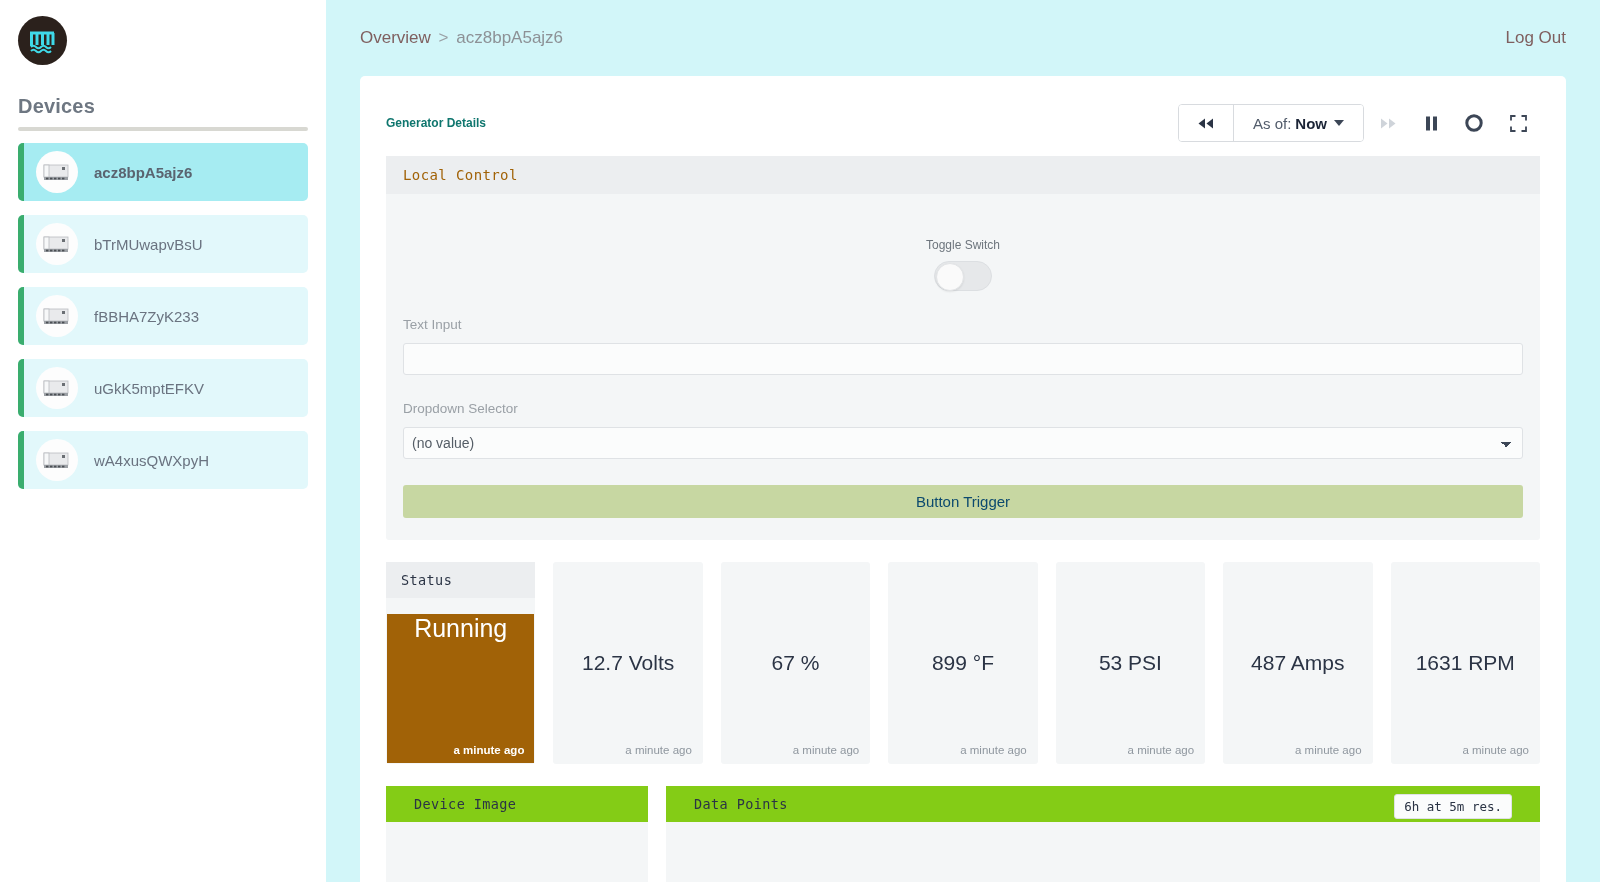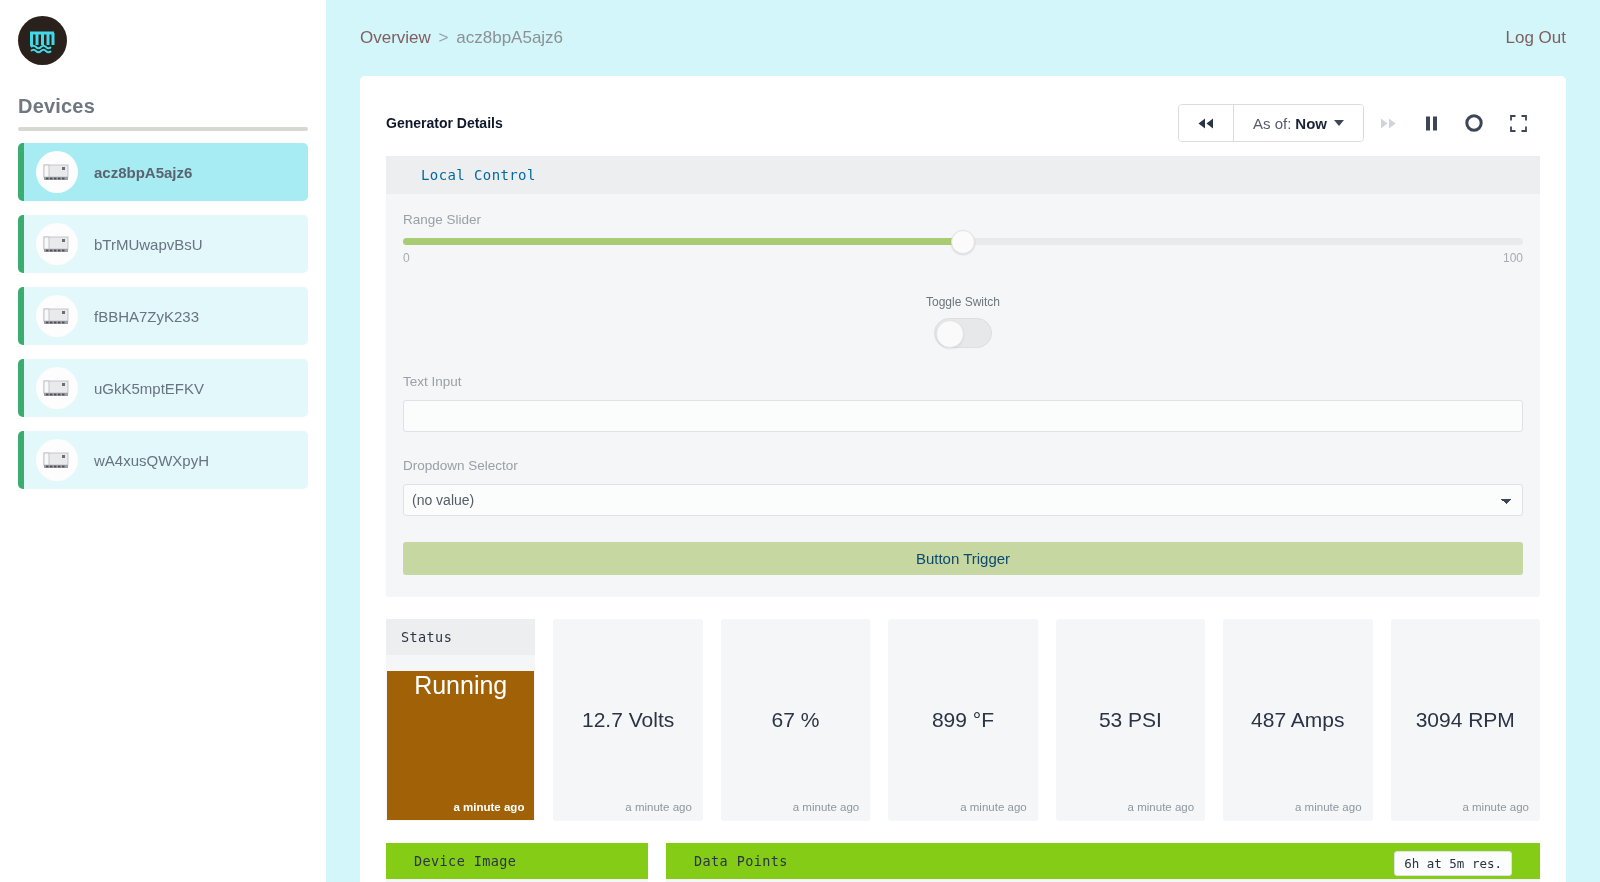--- a/index.html
+++ b/index.html
@@ -146,23 +146,23 @@
     overflow: hidden;
   }
 
   .card-head {
     display: flex;
     align-items: center;
     height: 42px;
     margin-bottom: 12px;
   }
   .card-title {
-    font-size: 14px;
+    font-size: 12px;
     font-weight: bold;
-    color: #0f172a;
+    color: #0f766e;
   }
 
   .time-controls {
     margin-left: auto;
     display: flex;
     align-items: center;
   }
   .btn-group {
     display: flex;
     align-items: stretch;
@@ -219,24 +219,24 @@
   }
 
   
   .panel {
     background: #f4f6f7;
     border-radius: 3px;
     margin-bottom: 22px;
   }
   .panel-head {
     background: #eceef0;
-    padding: 11px 35px;
+    padding: 11px 17px;
     font-family: "DejaVu Sans Mono", "Liberation Mono", monospace;
     font-size: 14px;
-    color: #0369a1;
+    color: #a16207;
     letter-spacing: 0.4px;
   }
   .panel-body { padding: 18px 17px 22px 17px; }
 
   .field-label {
     font-size: 13.5px;
     color: #9aa0a6;
     margin-bottom: 11px;
   }
 
@@ -627,31 +627,20 @@
             <path d="M5.5 16 H1 V11.5" fill="none" stroke="#3c4656" stroke-width="1.8"></path>
           </svg>
         </button>
       </div>
     </div>
 
     <div class="panel">
       <div class="panel-head">Local Control</div>
       <div class="panel-body">
 
-        <div class="slider-row">
-          <div class="field-label">Range Slider</div>
-          <div class="slider-track">
-            <div class="slider-fill"></div>
-            <div class="slider-handle"></div>
-          </div>
-          <div class="slider-scale">
-            <span>0</span>
-            <span>100</span>
-          </div>
-        </div>
 
         <div class="toggle-block">
           <div class="toggle-caption">Toggle Switch</div>
           <div class="toggle-switch">
             <div class="toggle-knob"></div>
           </div>
         </div>
 
         <div class="mt24">
           <div class="field-label">Text Input</div>
@@ -709,21 +698,21 @@
 
       <div class="metric-card">
         <div class="metric-body">
           <span class="metric-value">487 Amps</span>
         </div>
         <span class="metric-stamp">a minute ago</span>
       </div>
 
       <div class="metric-card">
         <div class="metric-body">
-          <span class="metric-value">3094 RPM</span>
+          <span class="metric-value">1631 RPM</span>
         </div>
         <span class="metric-stamp">a minute ago</span>
       </div>
 
     </div>
 
     <div class="bottom-row">
       <div class="bottom-panel panel-image">
         <div class="bottom-head">Device Image</div>
       </div>

